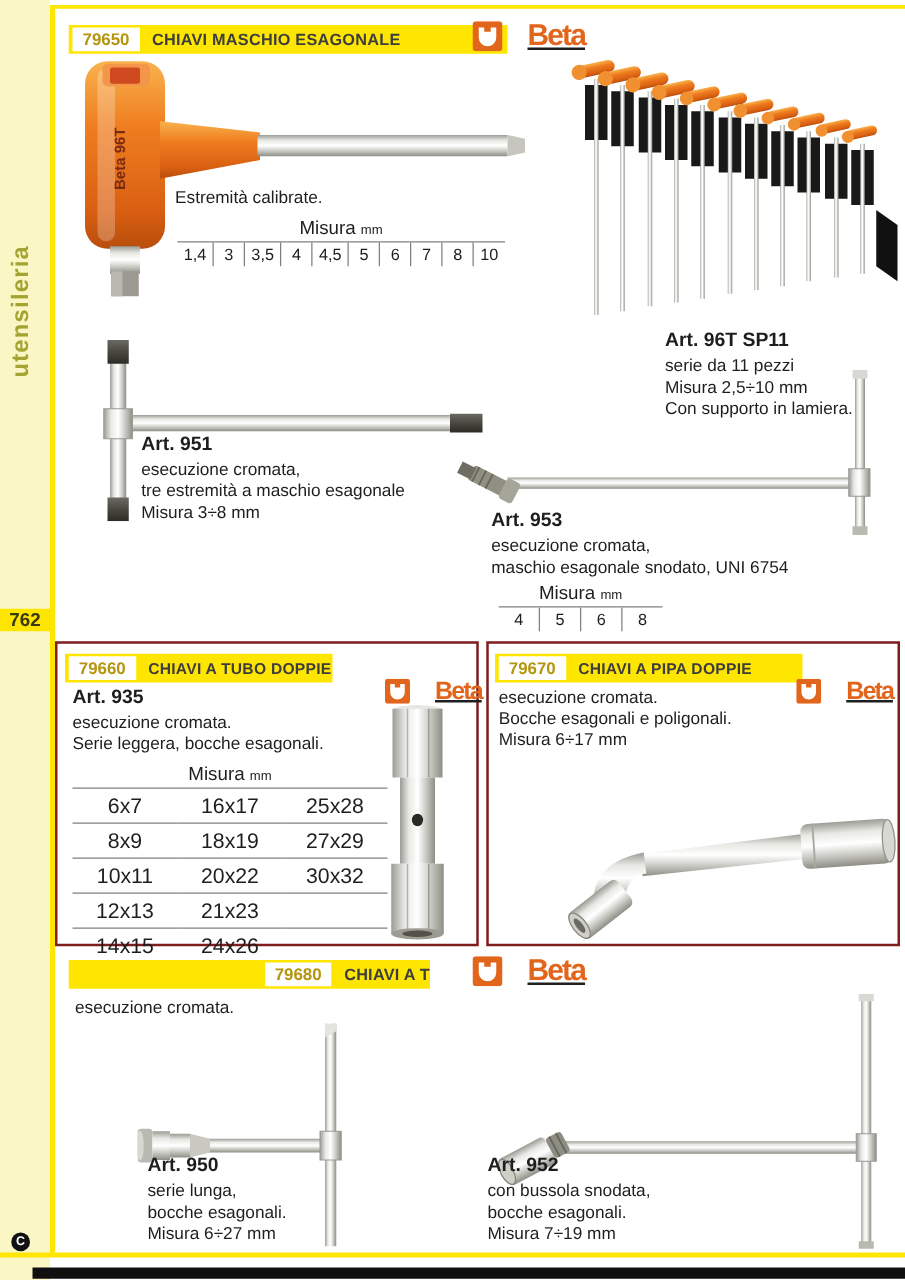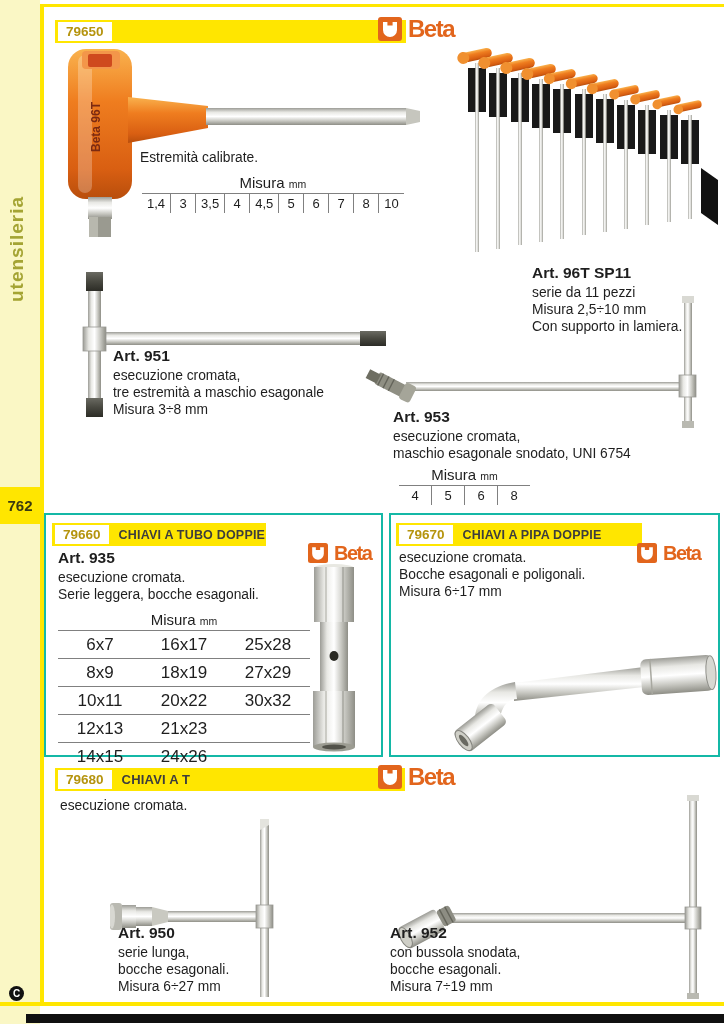--- a/index.html
+++ b/index.html
@@ -8,32 +8,32 @@
   .abs{position:absolute;}
 
   
   .sidebar{left:0;top:0;width:40px;height:1024px;background:#faf7c5;}
   .side-stripe{left:40px;top:4px;width:4px;height:1001px;background:#ffe600;}
   .top-line{left:40px;top:4px;width:684px;height:3px;background:#ffe600;}
   .bottom-line{left:0;top:1002px;width:724px;height:4px;background:#ffe600;}
   .bottom-black{left:26px;top:1014px;width:698px;height:9px;background:#101010;}
   .vert-label{left:6px;top:196px;writing-mode:vertical-rl;transform:rotate(180deg);
       font-weight:bold;font-size:19px;letter-spacing:1px;color:#a4a433;}
-  .page-num{left:0;top:487px;width:40px;height:37px;background:#ffe600;display:flex;
+  .page-num{left:0;top:487px;width:40px;height:18px;background:#ffe600;display:flex;
       align-items:center;justify-content:center;font-weight:bold;font-size:15px;color:#3a3a10;}
   .corner-logo{left:9px;top:986px;width:15px;height:15px;border-radius:50%;background:#111;
       color:#fff;font-weight:bold;font-size:10px;display:flex;align-items:center;justify-content:center;}
 
   
   .secbar{height:23px;background:#ffe600;display:flex;align-items:center;gap:10px;padding-left:3px;box-sizing:border-box;white-space:nowrap;}
   .seccode{background:#fff;color:#b5940e;font-weight:bold;font-size:13.5px;padding:1px 8px;line-height:17px;}
   .sectitle{font-weight:bold;font-size:13px;color:#3d3d3d;letter-spacing:.2px;}
 
   
-  .beta-logo{display:flex;align-items:center;gap:6px;}
+  .beta-logo{display:flex;align-items:center;gap:20px;text-decoration:underline;}
   .beta-mark{width:24px;height:24px;display:block;}
   .beta-word{font-weight:bold;font-size:24px;line-height:24px;color:#e2651c;letter-spacing:-1.5px;}
   .beta-logo.small .beta-mark{width:20px;height:20px;}
   .beta-logo.small .beta-word{font-size:20px;line-height:20px;}
 
   
   .prod .pname{font-weight:bold;font-size:15.5px;margin:0 0 2px 0;}
   .prod .pline{font-size:13.8px;line-height:1.25;}
 
   
@@ -45,21 +45,21 @@
   .m-cell:first-child{border-left:none;}
   .misura-953 .m-cell{padding:2px 9px;}
 
   
   .tt{width:252px;}
   .tt-head{text-align:center;font-size:15px;border-bottom:1.5px solid #808080;padding-bottom:2px;}
   .tt-grid{display:grid;grid-template-columns:1fr 1fr 1fr;}
   .tt-cell{text-align:center;font-size:17px;padding:4px 0 3px;}
   .tt-cell.bb{border-bottom:1.5px solid #808080;}
 
-  .yellow-box{border:2px solid #14b8a6;background:#fff;box-sizing:border-box;}
+  .yellow-box{border:2px solid #7f1d1d;background:#fff;box-sizing:border-box;}
 </style>
 </head>
 <body>
 
 <svg width="0" height="0" style="position:absolute" aria-hidden="true">
   <defs>
     <linearGradient id="gradV" x1="0" y1="0" x2="0" y2="1">
       <stop offset="0" stop-color="#9c9c96"></stop>
         <stop offset=".25" stop-color="#e8e8e4"></stop>
       <stop offset=".5" stop-color="#ffffff"></stop>
@@ -93,20 +93,21 @@
   <div class="abs side-stripe"></div>
   <div class="abs top-line"></div>
   <div class="abs bottom-line"></div>
   <div class="abs bottom-black"></div>
   <div class="abs vert-label">utensileria</div>
   <div class="abs page-num">762</div>
   <div class="abs corner-logo">C</div>
 
   <div class="abs secbar" style="left:55px;top:20px;width:351px;">
     <span class="seccode">79650</span>
+    <span class="sectitle">CHIAVI MASCHIO ESAGONALE</span>
   </div>
   <div class="abs beta-logo" style="left:378px;top:17px;">
     <span class="beta-mark">
       <svg viewBox="0 0 24 24">
           <rect width="24" height="24" rx="3" fill="#e2651c"></rect>
           <path d="M5 5h4.4v3.4h5.2V5H19v8a7 7 0 0 1-14 0z" fill="#fff"></path>
         </svg>
     </span>
     <span class="beta-word">Beta</span>
   </div>
@@ -365,21 +366,21 @@
       </g>
       <path d="M96,47 C70,52 58,64 56,82 L80,88 C82,72 88,64 98,64 Z" fill="url(#gradV)"></path>
       <g transform="rotate(-38 62 92)">
         <rect x="36" y="79" width="50" height="26" rx="5" fill="url(#gradV)"></rect>
         <ellipse cx="40" cy="92" rx="5.5" ry="12" fill="#cfcfc7" stroke="#84847e" stroke-width="1"></ellipse>
         <ellipse cx="40" cy="92" rx="2.6" ry="7" fill="#6a6a62"></ellipse>
       </g>
     </svg>
   </div>
 
-  <div class="abs secbar" style="left:55px;top:768px;width:350px;">
+  <div class="abs secbar" style="left:55px;top:768px;width:289px;justify-content:flex-end;">
     <span class="seccode">79680</span>
     <span class="sectitle">CHIAVI A T</span>
   </div>
   <div class="abs beta-logo" style="left:378px;top:765px;">
     <span class="beta-mark">
       <svg viewBox="0 0 24 24">
           <rect width="24" height="24" rx="3" fill="#e2651c"></rect>
           <path d="M5 5h4.4v3.4h5.2V5H19v8a7 7 0 0 1-14 0z" fill="#fff"></path>
         </svg>
     </span>

